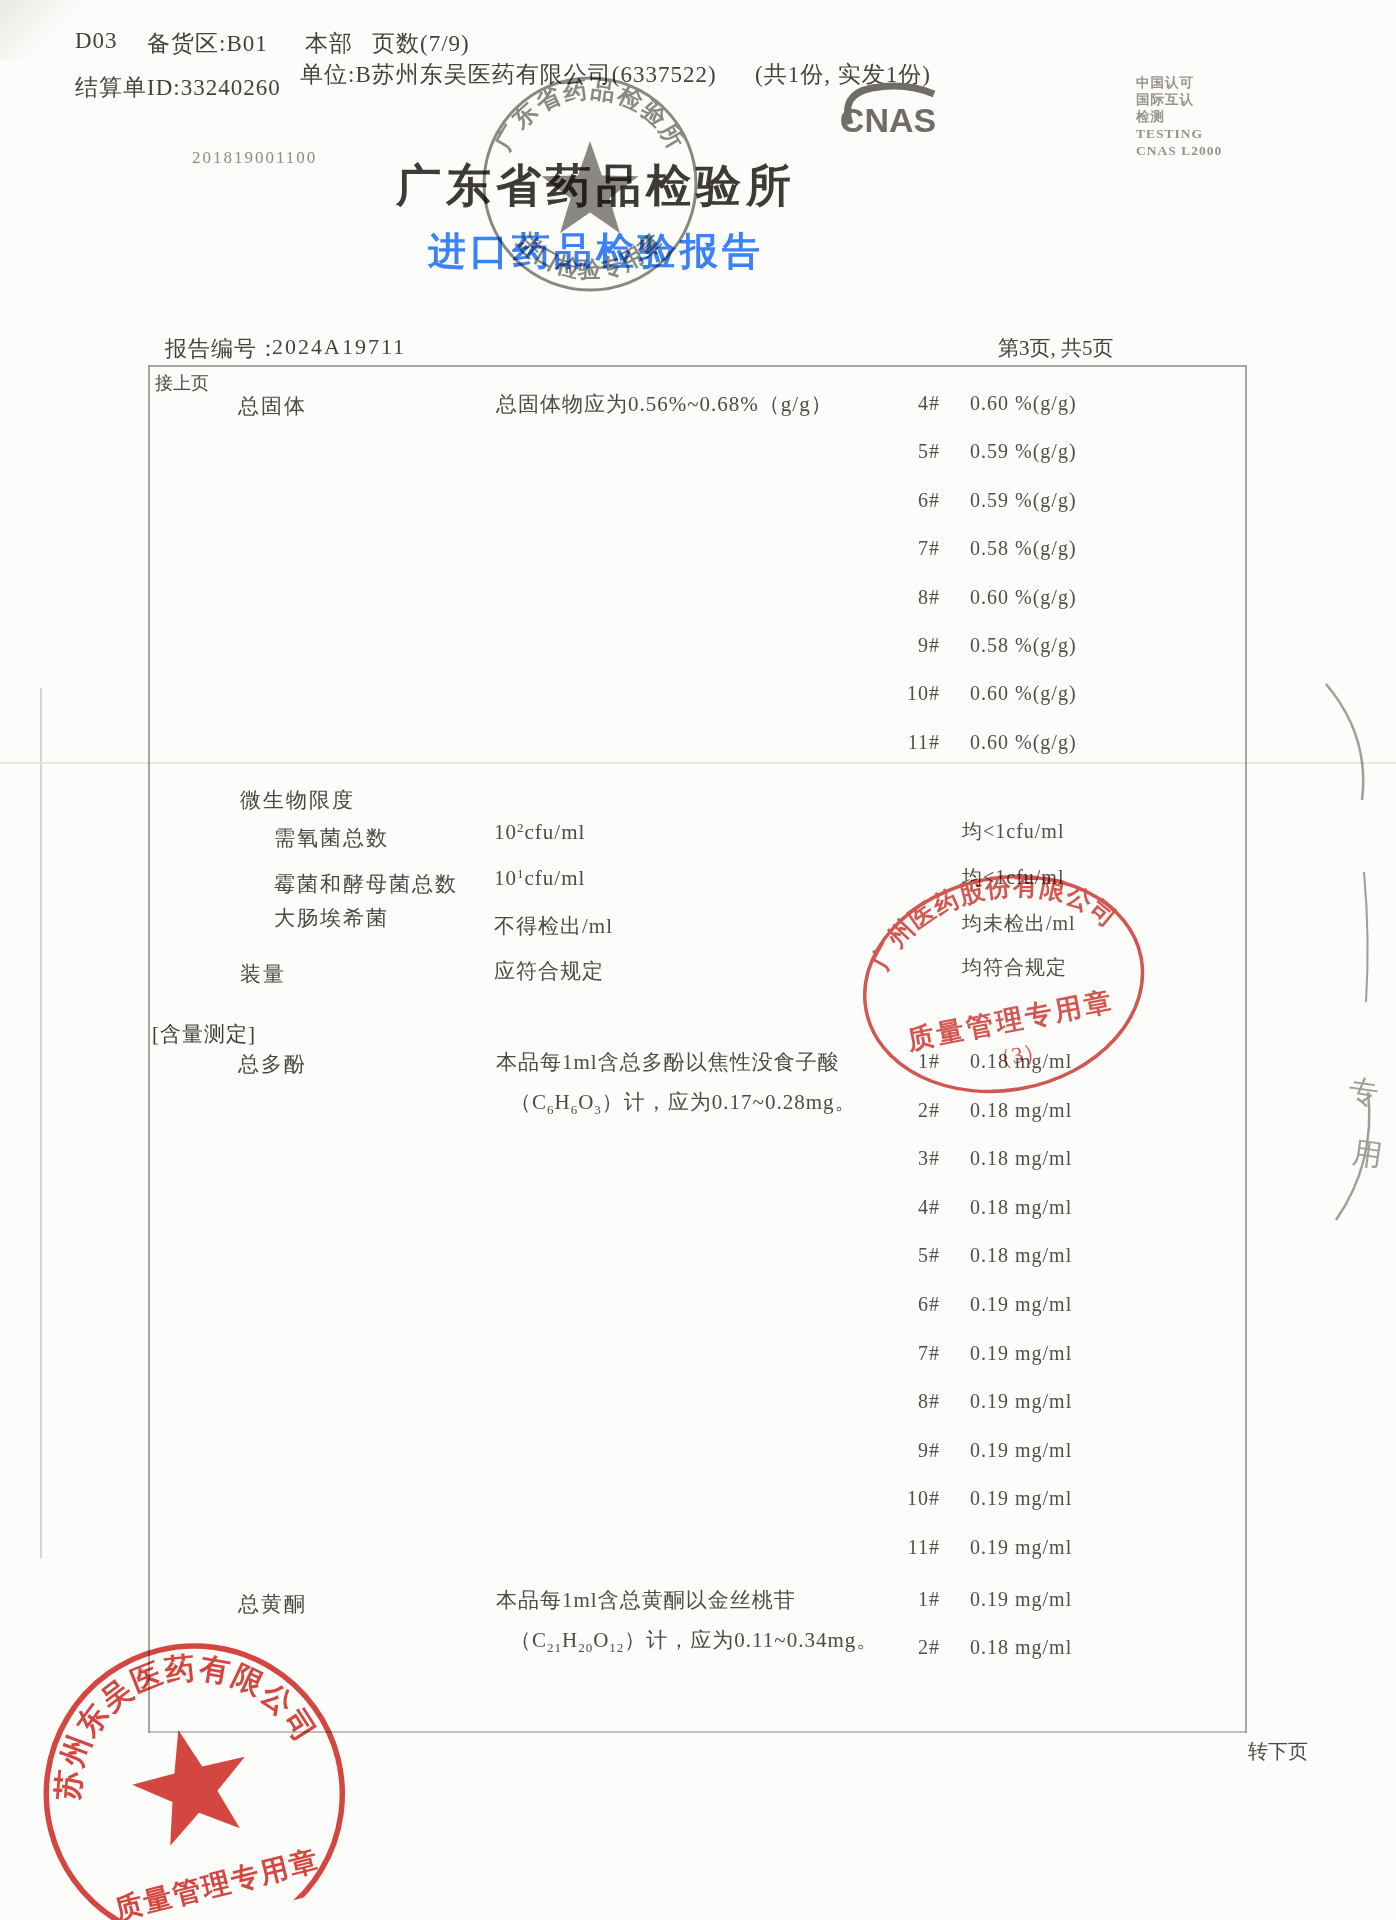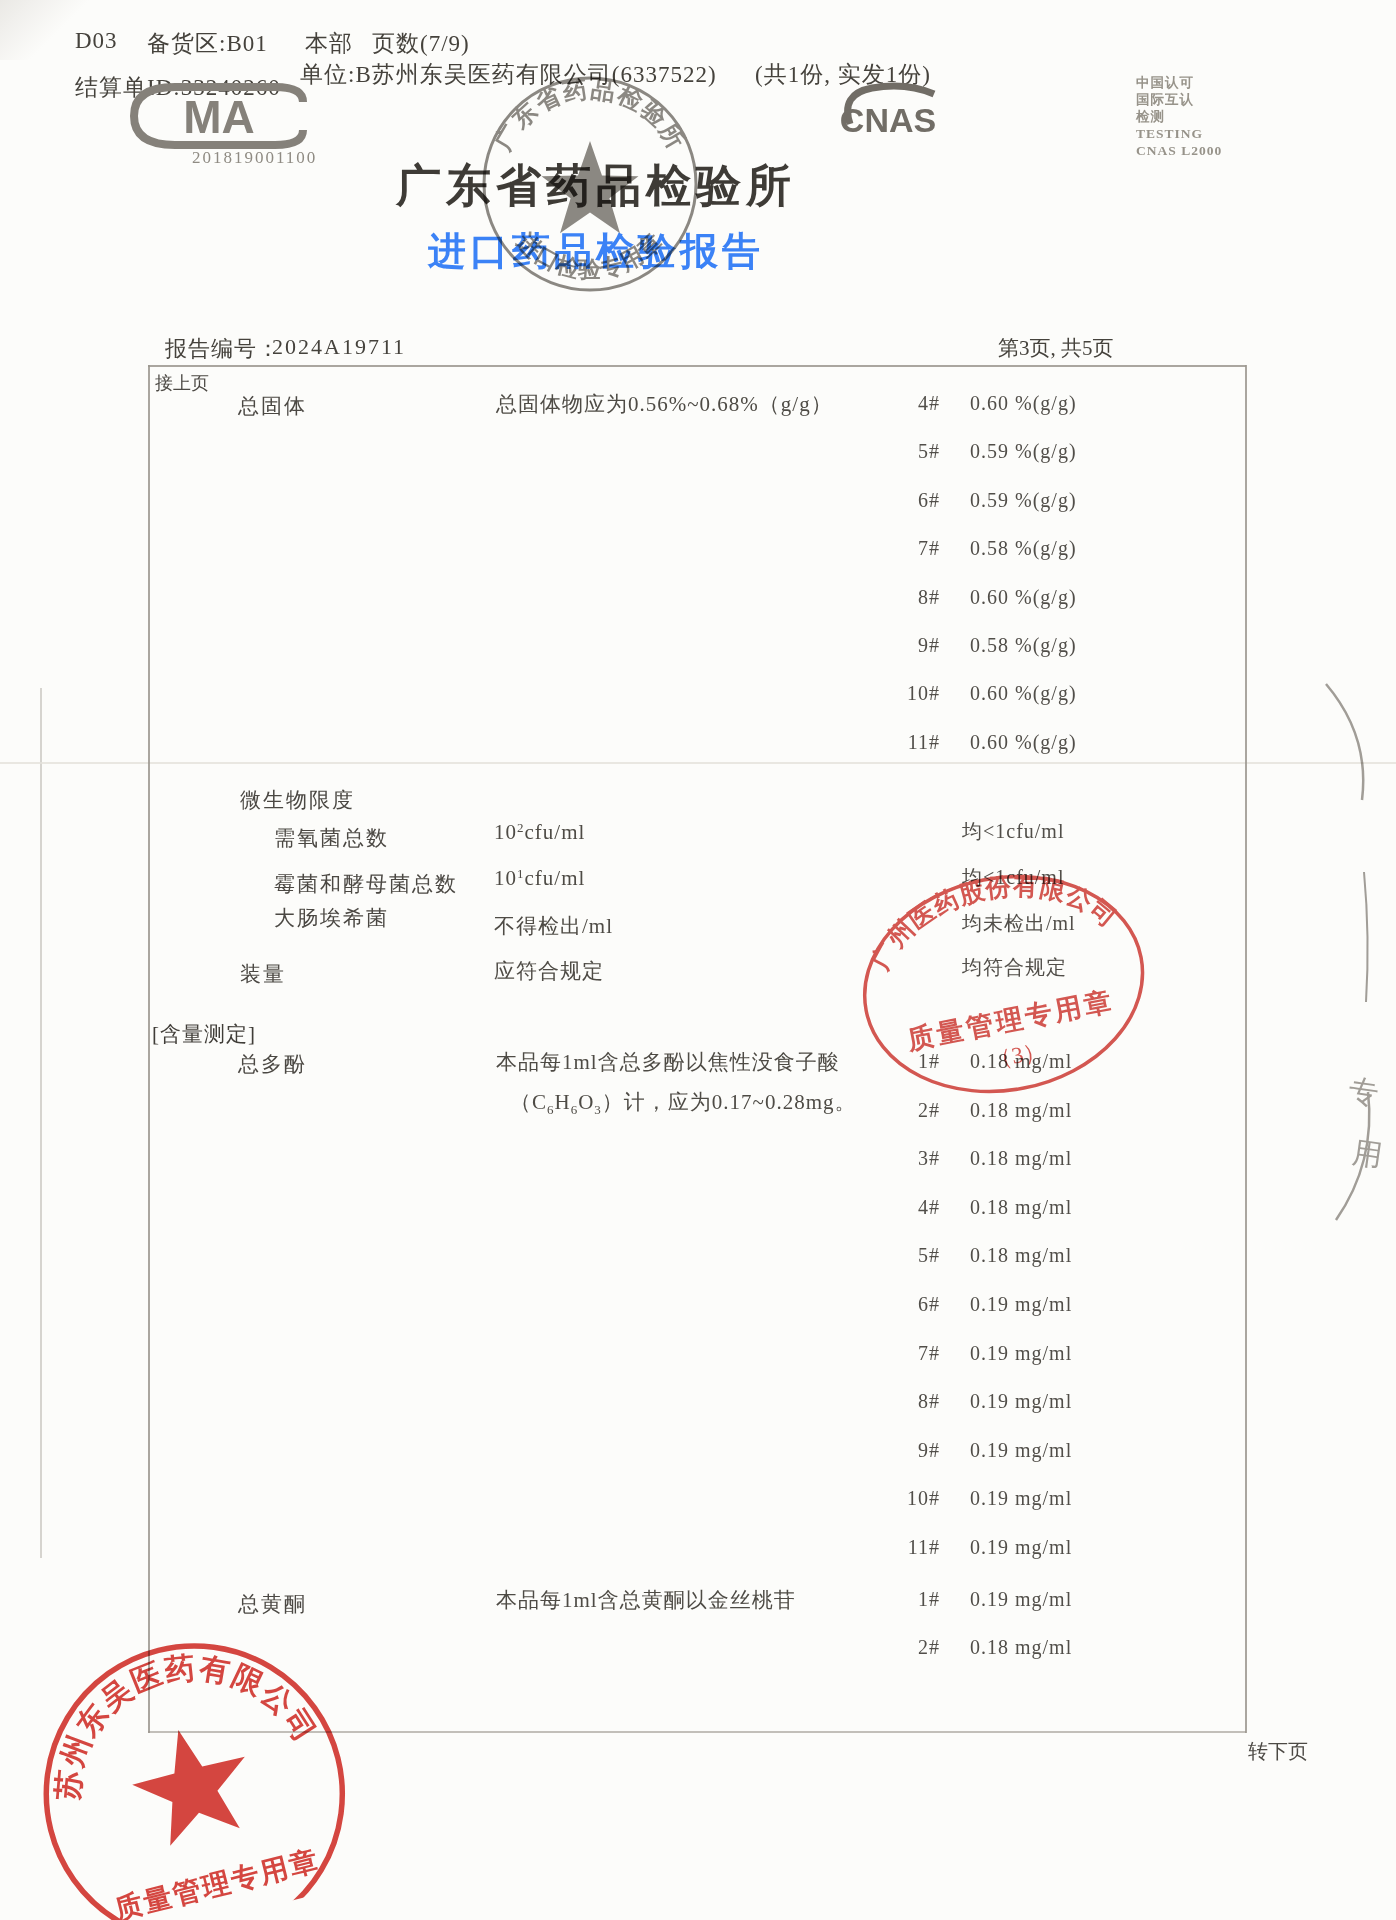--- a/index.html
+++ b/index.html
@@ -43,27 +43,20 @@
   <div class="artifact" style="left:0;top:762px;width:1396px;height:2px;background:#e4e1db;opacity:.8"></div>
 
   <span class="abs meta" style="left:75px;top:28px">D03</span>
   <span class="abs meta" style="left:147px;top:28px">备货区:B01</span>
   <span class="abs meta" style="left:305px;top:28px">本部</span>
   <span class="abs meta" style="left:372px;top:28px">页数(7/9)</span>
   <span class="abs meta" style="left:75px;top:72px">结算单ID:33240260</span>
   <span class="abs meta" style="left:300px;top:59px">单位:B苏州东吴医药有限公司(6337522)</span>
   <span class="abs meta" style="left:755px;top:59px">(共1份, 实发1份)</span>
 
-  <div class="abs" style="left:123px;top:80px">
-    <svg width="190" height="72" viewBox="0 0 190 72">
-      <path d="M 152,7 H 52 Q 11,7 11,36 Q 11,65 52,65 H 152" fill="none" stroke="#85817a" stroke-width="8"></path>
-      <path d="M 152,7 Q 180,7 180,22 M 152,65 Q 180,65 180,50" fill="none" stroke="#85817a" stroke-width="8"></path>
-      <text x="96" y="53" text-anchor="middle" font-size="46" font-weight="bold" fill="#85817a" font-family="Liberation Sans, sans-serif">MA</text>
-    </svg>
-  </div>
   <span class="abs cma-num" style="left:192px;top:148px">201819001100</span>
 
 
   <div class="abs" style="left:836px;top:80px">
     <svg width="104" height="62" viewBox="0 0 104 62">
       <path d="M 14,44 Q 4,14 36,8 Q 70,2 98,14" fill="none" stroke="#716d66" stroke-width="7"></path>
       <text x="52" y="52" text-anchor="middle" font-size="34" font-weight="bold" fill="#716d66" font-family="Liberation Sans, sans-serif">CNAS</text>
     </svg>
   </div>
 
@@ -208,20 +201,21 @@
         <span class="res-val">0.19 mg/ml</span>
       </div>
     <div class="res-row" style="height:48.6px">
         <span class="res-no">11#</span>
         <span class="res-val">0.19 mg/ml</span>
       </div>
   </div>
 
   <span class="abs item" style="left:238px;top:1590px">总黄酮</span>
   <span class="abs std" style="left:496px;top:1586px">本品每1ml含总黄酮以金丝桃苷</span>
+  <span class="abs std" style="left:510px;top:1626px"><span>（C</span><sub class="f">21</sub><span>H</span><sub class="f">20</sub><span>O</span><sub class="f">12</sub><span>）计，应为0.11~0.34mg。</span></span>
   <div class="res-rows" style="left:894px;top:1588px">
     <div class="res-row" style="height:48px">
         <span class="res-no">1#</span>
         <span class="res-val">0.19 mg/ml</span>
       </div>
     <div class="res-row" style="height:48px">
         <span class="res-no">2#</span>
         <span class="res-val">0.18 mg/ml</span>
       </div>
   </div>

